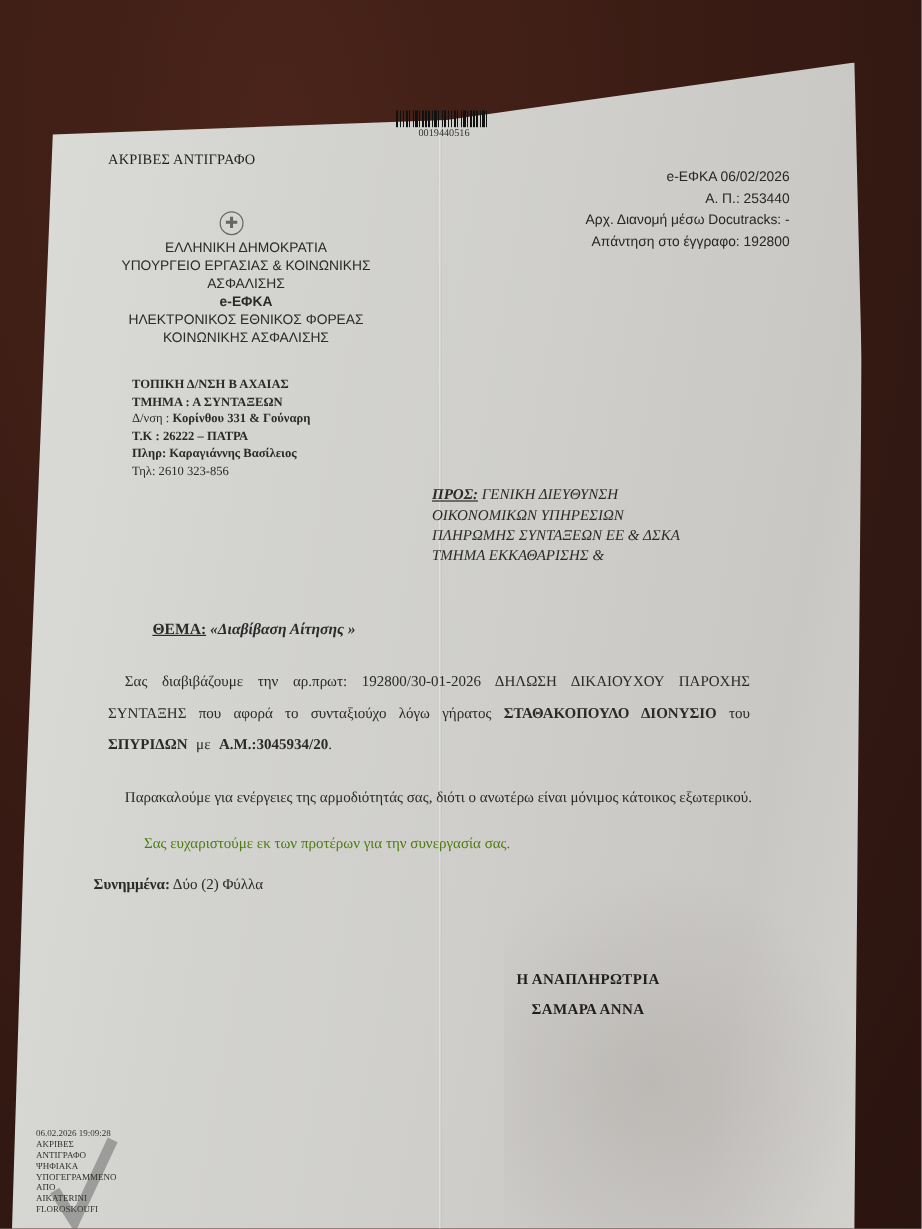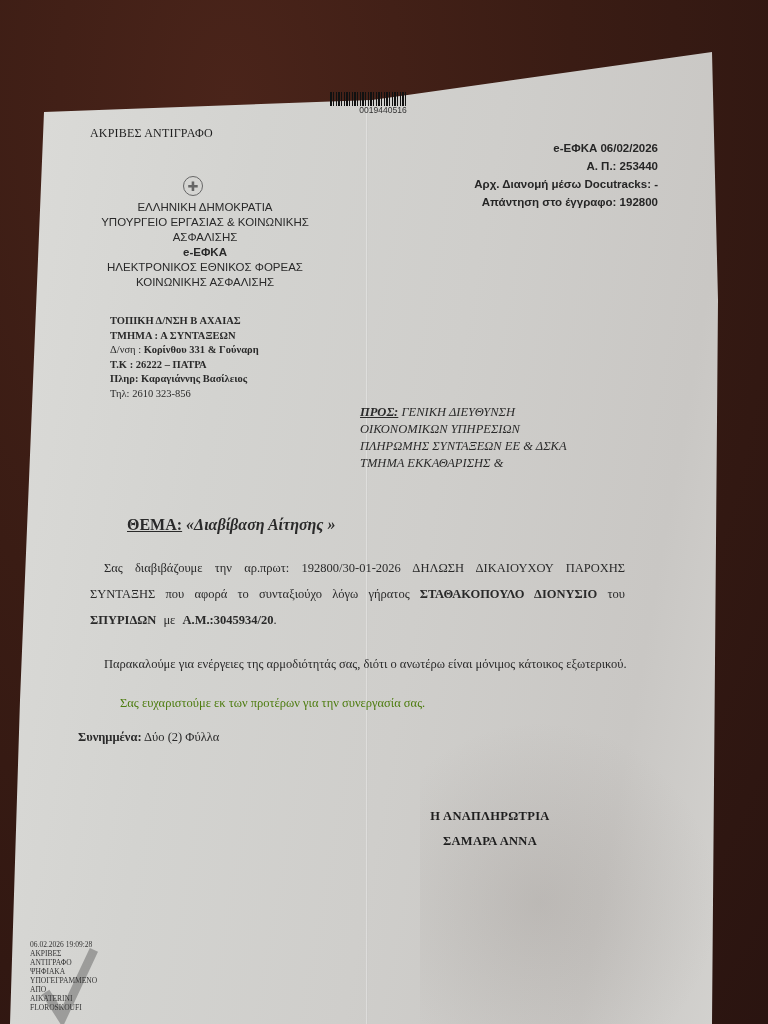--- a/index.html
+++ b/index.html
@@ -19,36 +19,36 @@
   }
   .shade {
     position: absolute; left: 420px; top: 720px; width: 300px; height: 304px;
     background: radial-gradient(ellipse at 40% 60%, rgba(120,110,105,0.18), rgba(0,0,0,0) 70%);
     pointer-events: none;
   }
   .abs { position: absolute; color: #1e1e1e; }
   .barcode { left: 330px; top: 92px; width: 78px; height: 14px;
     background: repeating-linear-gradient(90deg, #111 0 2px, transparent 2px 3px, #111 3px 4px, transparent 4px 6px, #111 6px 7px, transparent 7px 8px);
   }
-  .barcode-num { left: 343px; top: 105px; width: 80px; text-align: center;
-    font-family: Liberation Sans, sans-serif; font-size: 8.5px; color: #333; }
+  .barcode-num { left: 330px; top: 105px; width: 80px; text-align: center;
+    font-family: Liberation Serif, serif; font-size: 8.5px; color: #333; }
   .akribes { left: 90px; top: 126px; font-size: 12px; letter-spacing: 0.2px; }
   .ref { right: 110px; top: 139px; text-align: right; font-family: "Liberation Sans", sans-serif;
-    font-size: 11.5px; font-weight: bold; line-height: 18px; color: #262626; }
+    font-size: 11.5px; font-weight: normal; line-height: 18px; color: #262626; }
   .emblem { left: 183px; top: 176px; width: 20px; height: 20px; border-radius: 50%;
     border: 1.5px solid #666; box-sizing: border-box; display: flex; align-items: center; justify-content: center; }
   .emblem span { font-size: 13px; color: #666; font-family: "DejaVu Sans", sans-serif; line-height: 1; }
   .gov { left: 60px; top: 200px; width: 290px; text-align: center; font-family: "Liberation Sans", sans-serif;
     font-size: 11.5px; line-height: 15px; color: #2a2a2a; }
   .gov .b { font-weight: bold; }
   .local { left: 110px; top: 314px; font-size: 10.5px; font-weight: bold; line-height: 14.5px; color: #2a2a2a; }
   .local .n { font-weight: normal; }
   .pros { left: 360px; top: 404px; font-size: 12.5px; line-height: 17px; color: #2a2a2a; font-style: italic; }
   .pros .lbl { font-weight: bold; text-decoration: underline; }
-  .subject { left: 127px; top: 516px; font-size: 16px; color: #2a2a2a; }
+  .subject { left: 127px; top: 516px; font-size: 13px; color: #2a2a2a; }
   .subject .lbl { font-weight: bold; text-decoration: underline; }
   .subject .val { font-style: italic; font-weight: bold; }
   .body-p1 { left: 90px; top: 555px; width: 535px; font-size: 12.5px; line-height: 26px; color: #2a2a2a;
     text-align: justify; text-align-last: left; text-indent: 14px; word-spacing: 4px; }
   .b { font-weight: bold; }
   .body-p2 { left: 90px; top: 653px; width: 560px; font-size: 12.5px; line-height: 22px; color: #2a2a2a; text-indent: 14px; }
   .body-p3 { left: 120px; top: 696px; font-size: 12.5px; color: #4d7c0f; }
   .attach { left: 78px; top: 730px; font-size: 12.5px; color: #2a2a2a; }
   .sign { left: 380px; top: 804px; width: 220px; text-align: center; font-size: 12.5px; font-weight: bold;
     line-height: 25px; color: #1e1e1e; letter-spacing: 0.3px; }

